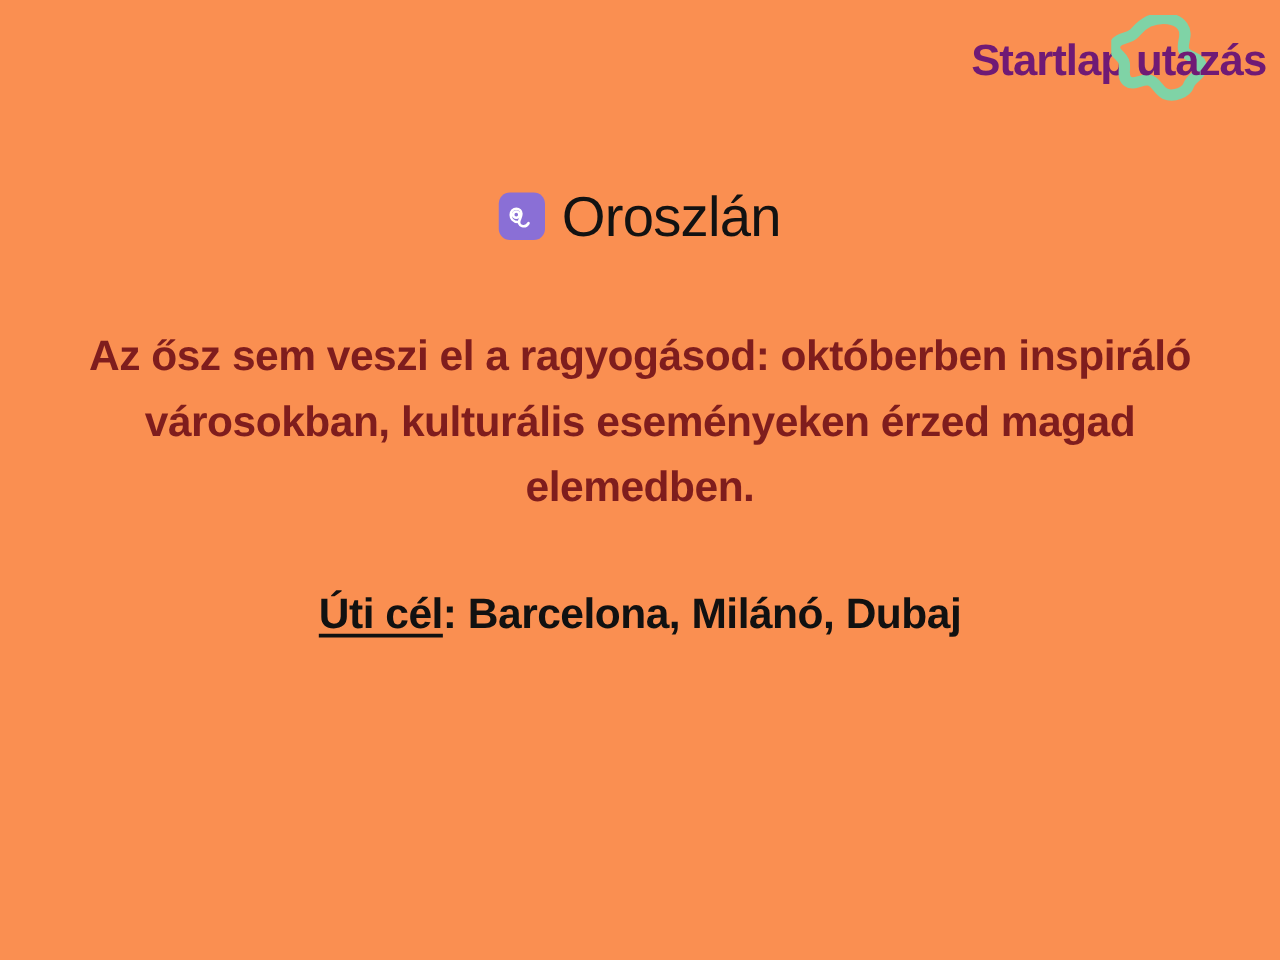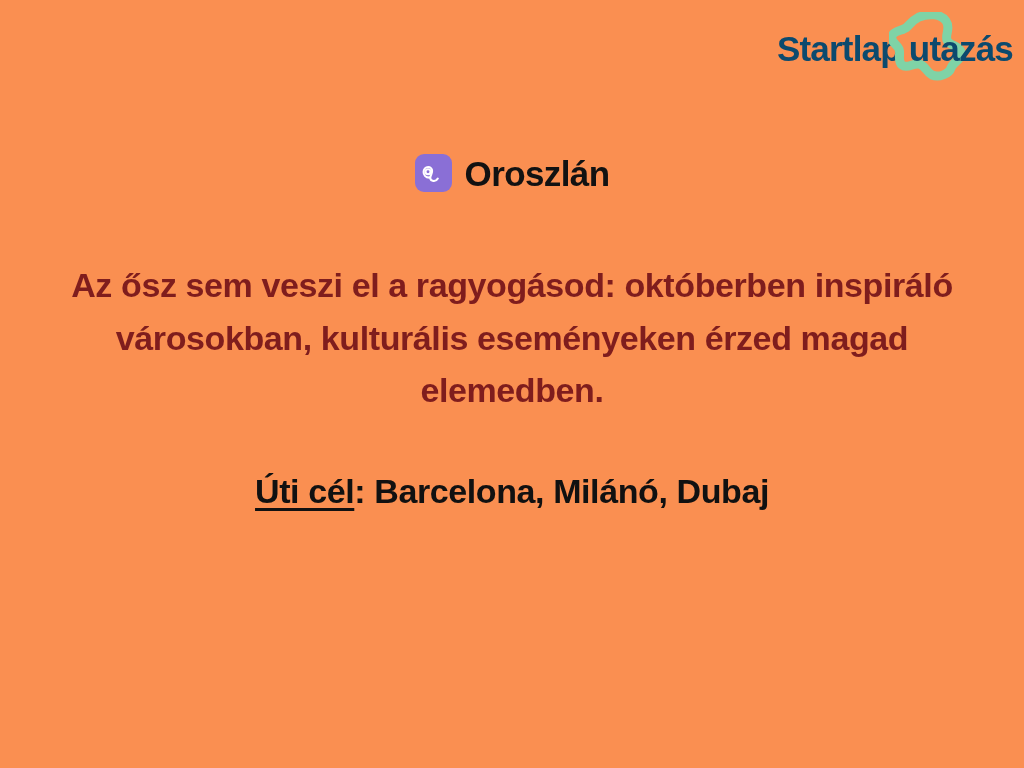--- a/index.html
+++ b/index.html
@@ -34,21 +34,21 @@
     align-items: center;
     height: 48px;
     line-height: 1;
     white-space: nowrap;
   }
 
   .logo-word {
     font-size: 35px;
     font-weight: 700;
     letter-spacing: -0.8px;
-    color: #0c4a6e;
+    color: #701a75;
     line-height: 1;
     display: block;
   }
 
   #logo-mark-wrap {
     position: relative;
     display: inline-block;
     width: 0px;
     height: 48px;
   }
@@ -99,22 +99,22 @@
     align-items: center;
     justify-content: center;
     flex: 0 0 auto;
   }
 
   #zodiac-badge svg {
     display: block;
   }
 
   #sign-name {
-    font-size: 35px;
-    font-weight: 700;
+    font-size: 45px;
+    font-weight: 400;
     letter-spacing: -0.6px;
     color: #121212;
     line-height: 1;
   }
 
   
   #horoscope-text {
     margin: 63px auto 0 auto;
     max-width: 952px;
     font-size: 34px;

